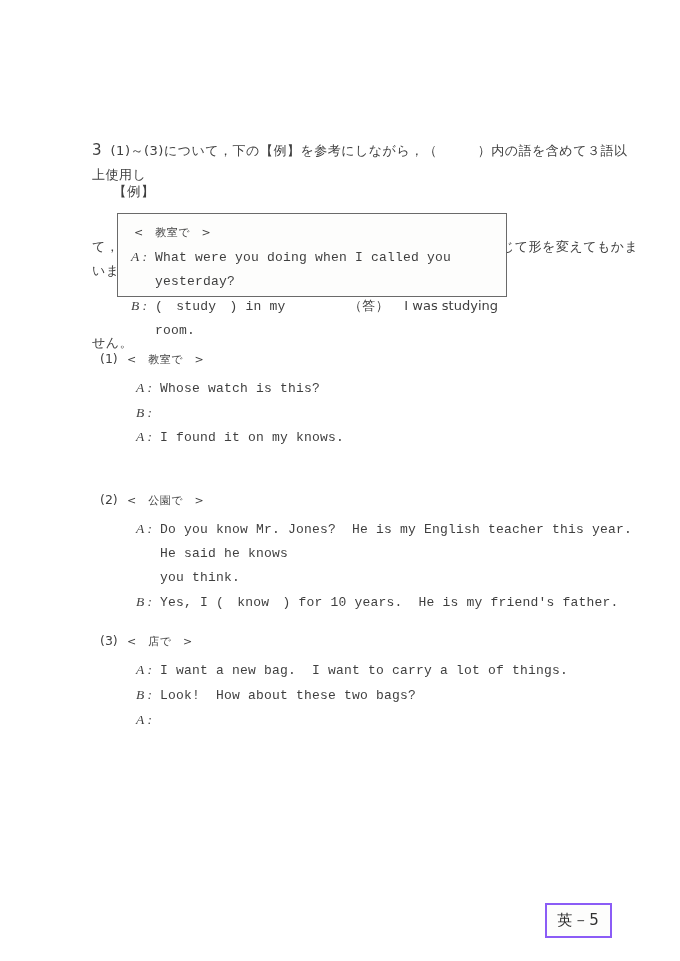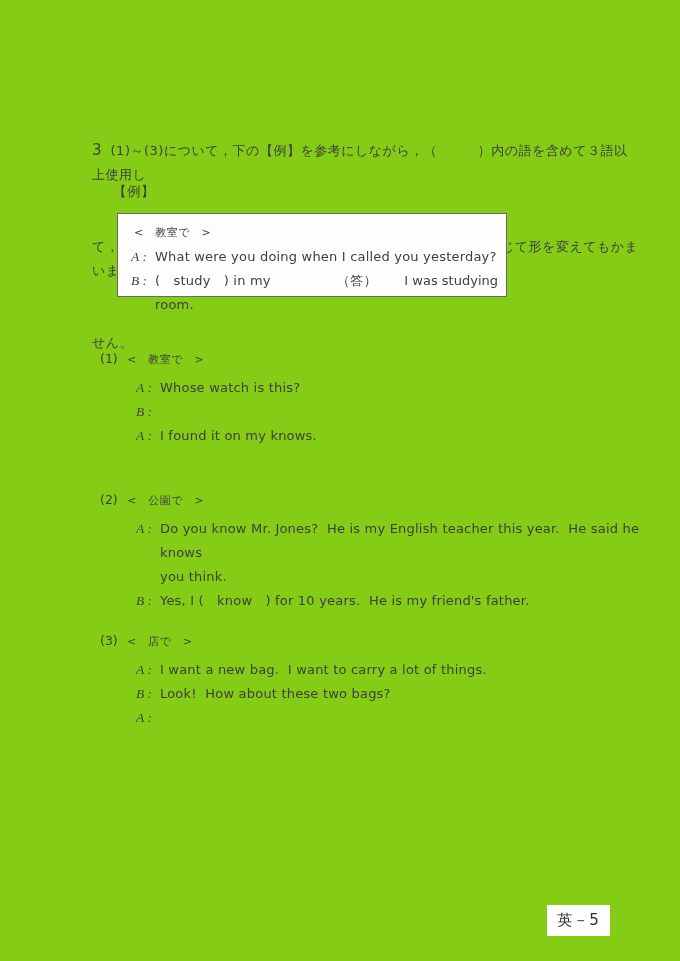--- a/index.html
+++ b/index.html
@@ -4,21 +4,21 @@
 <style>
   html, body { margin: 0; padding: 0; }
   body {
     background: #e8e8e8;
     font-family: "DejaVu Sans", sans-serif;
   }
   .page {
     position: relative;
     width: 680px;
     height: 961px;
-    background: #84cc16;
+    background: #ffffff;
     color: #3f3f3f;
     overflow: hidden;
   }
 
   
   .instructions {
     position: absolute;
     left: 92px;
     top: 90px;
     width: 548px;
@@ -71,30 +71,31 @@
     flex: 0 0 24px;
     font-family: "Liberation Serif", serif;
     font-style: italic;
     font-size: 13.5px;
     white-space: pre;
   }
   .dtext {
     font-size: 13px;
     white-space: pre-wrap;
     letter-spacing: 0.2px;
+    font-family: Liberation Mono, monospace;
   }
   .answer-label {
     font-size: 13px;
     margin-left: 46px;
     white-space: pre;
     letter-spacing: 0.5px;
   }
   .answer-text {
     font-size: 13px;
-    margin-left: 27px;
+    margin-left: 15px;
     white-space: pre;
   }
 
   
   .question { position: absolute; left: 100px; width: 545px; }
   .q1 { top: 347px; }
   .q2 { top: 488px; }
   .q3 { top: 629px; }
   .q-head {
     display: flex;
@@ -109,21 +110,21 @@
   }
   .q-body { margin-left: 36px; }
 
   
   .page-label-box {
     position: absolute;
     left: 545px;
     top: 903px;
     width: 67px;
     height: 35px;
-    border: 2px solid #84cc16;
+    border: 2px solid #8b5cf6;
     box-sizing: border-box;
     display: flex;
     align-items: center;
     justify-content: center;
     font-size: 15px;
     letter-spacing: 1px;
     color: #2f2f2f;
     background: #fdfdfc;
   }
 </style>

